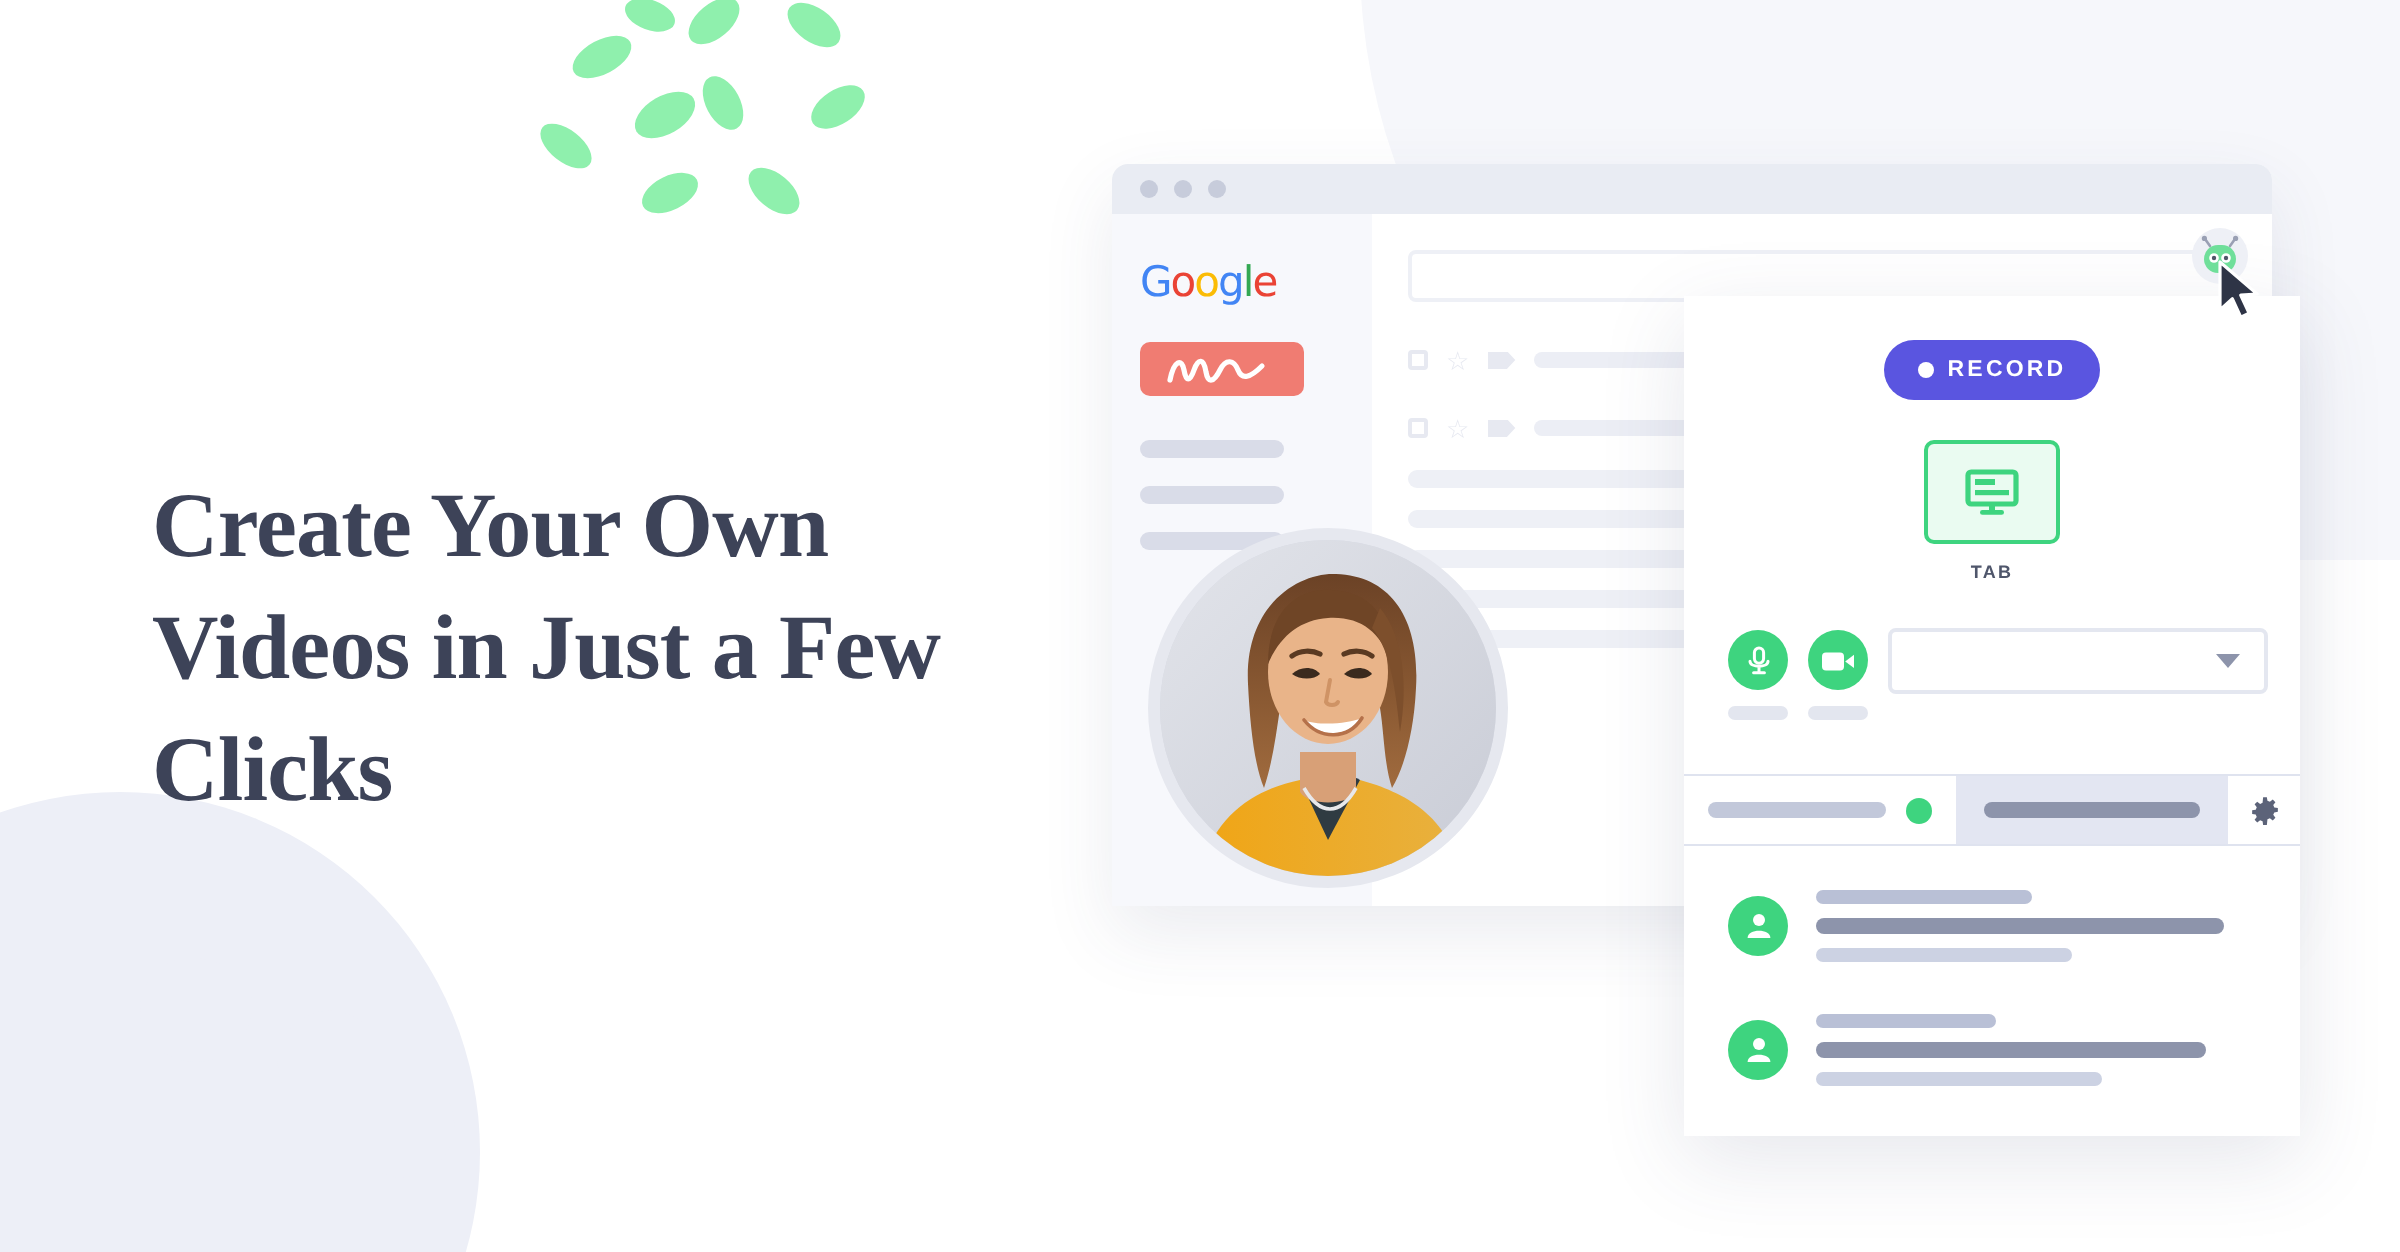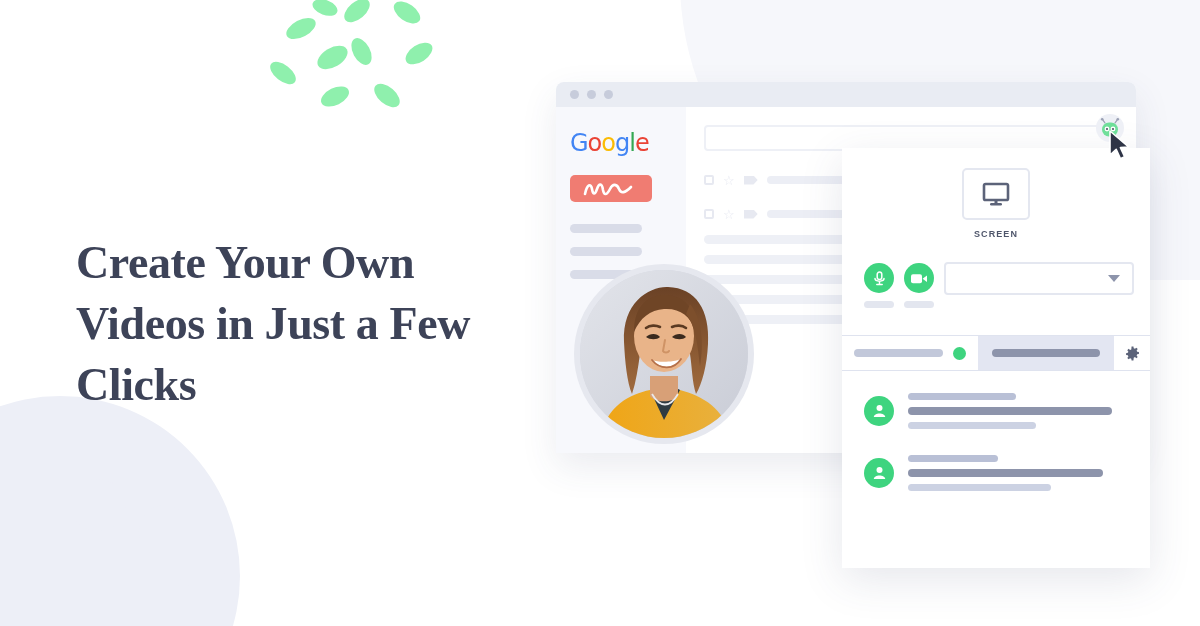--- a/index.html
+++ b/index.html
@@ -73,21 +73,21 @@
     display:flex; align-items:center; gap:8px;
     padding-left:14px;
   }
   .dot { width:9px; height:9px; border-radius:50%; background:#c7ccdb; }
 
   .browser-body { display:flex; height:346px; }
   .side {
     width:130px; background:#f7f8fc;
     padding:22px 14px 0 14px;
   }
-  .glogo { font-size:24px; letter-spacing:-1px; margin-bottom:18px; font-family:"DejaVu Sans", sans-serif; }
+  .glogo { font-size:21px; letter-spacing:-1px; margin-bottom:18px; font-family:"DejaVu Sans", sans-serif; }
   .gb{color:#4285F4}.gr{color:#EA4335}.gy{color:#FBBC05}.gg{color:#34A853}
   .compose {
     width:82px; height:27px; background:#f07c72;
     border-radius:5px; position:relative; margin-bottom:22px;
   }
   .compose svg { position:absolute; left:11px; top:5px; }
   .nav-line {
     height:9px; background:#d9dce8; border-radius:5px;
     width:72px; margin-bottom:14px;
   }
@@ -309,33 +309,39 @@
       <path d="M72 90 C80 99,94 99,101 89 C94 92,79 93,72 90 Z" fill="#ffffff"></path>
       <path d="M72 90 C80 100,94 100,101 89" stroke="#b5714a" stroke-width="1.8" fill="none" stroke-linecap="round"></path>
 
       <path d="M72 124 C80 138,90 138,98 124" stroke="#e8e8ea" stroke-width="1.8" fill="none"></path>
     </svg>
   </div>
 </div>
 
 <div class="panel">
 
+  <div class="record-btn">
+    <span class="rec-dot"></span>
+    <span>RECORD</span>
+  </div>
 
   <div class="modes">
-
     <div class="mode">
-      <div class="tile">
+      <div class="tile active">
         <svg width="28" height="24" viewBox="0 0 28 24">
-          <rect x="2" y="2" width="24" height="16" rx="1.6" fill="none" stroke="#5c6379" stroke-width="2.6"></rect>
-          <rect x="12.5" y="18" width="3" height="3.6" fill="#5c6379"></rect>
-          <rect x="8" y="21" width="12" height="2.4" rx="1.2" fill="#5c6379"></rect>
-        </svg>
-      </div>
-      <div class="mode-label">SCREEN</div>
-    </div>
+          <rect x="2" y="2" width="24" height="16" rx="1.6" fill="none" stroke="#3ed47f" stroke-width="2.6"></rect>
+          <rect x="5.5" y="5.5" width="10" height="3" fill="#3ed47f"></rect>
+          <rect x="5.5" y="11" width="17" height="2.6" fill="#3ed47f"></rect>
+          <rect x="12.5" y="18" width="3" height="3.6" fill="#3ed47f"></rect>
+          <rect x="8" y="21" width="12" height="2.4" rx="1.2" fill="#3ed47f"></rect>
+        </svg>
+      </div>
+      <div class="mode-label">TAB</div>
+    </div>
+
 
   </div>
 
   <div class="av-row">
     <div class="av-item">
       <div class="av-btn">
         <svg width="15" height="17" viewBox="0 0 15 17">
           <rect x="5.2" y="2" width="4.6" height="7.6" rx="2.3" fill="none" stroke="#fff" stroke-width="1.5"></rect>
           <path d="M3 8.6 C3 12,12 12,12 8.6" fill="none" stroke="#fff" stroke-width="1.5" stroke-linecap="round"></path>
           <line x1="7.5" y1="11.6" x2="7.5" y2="14.2" stroke="#fff" stroke-width="1.5"></line>

